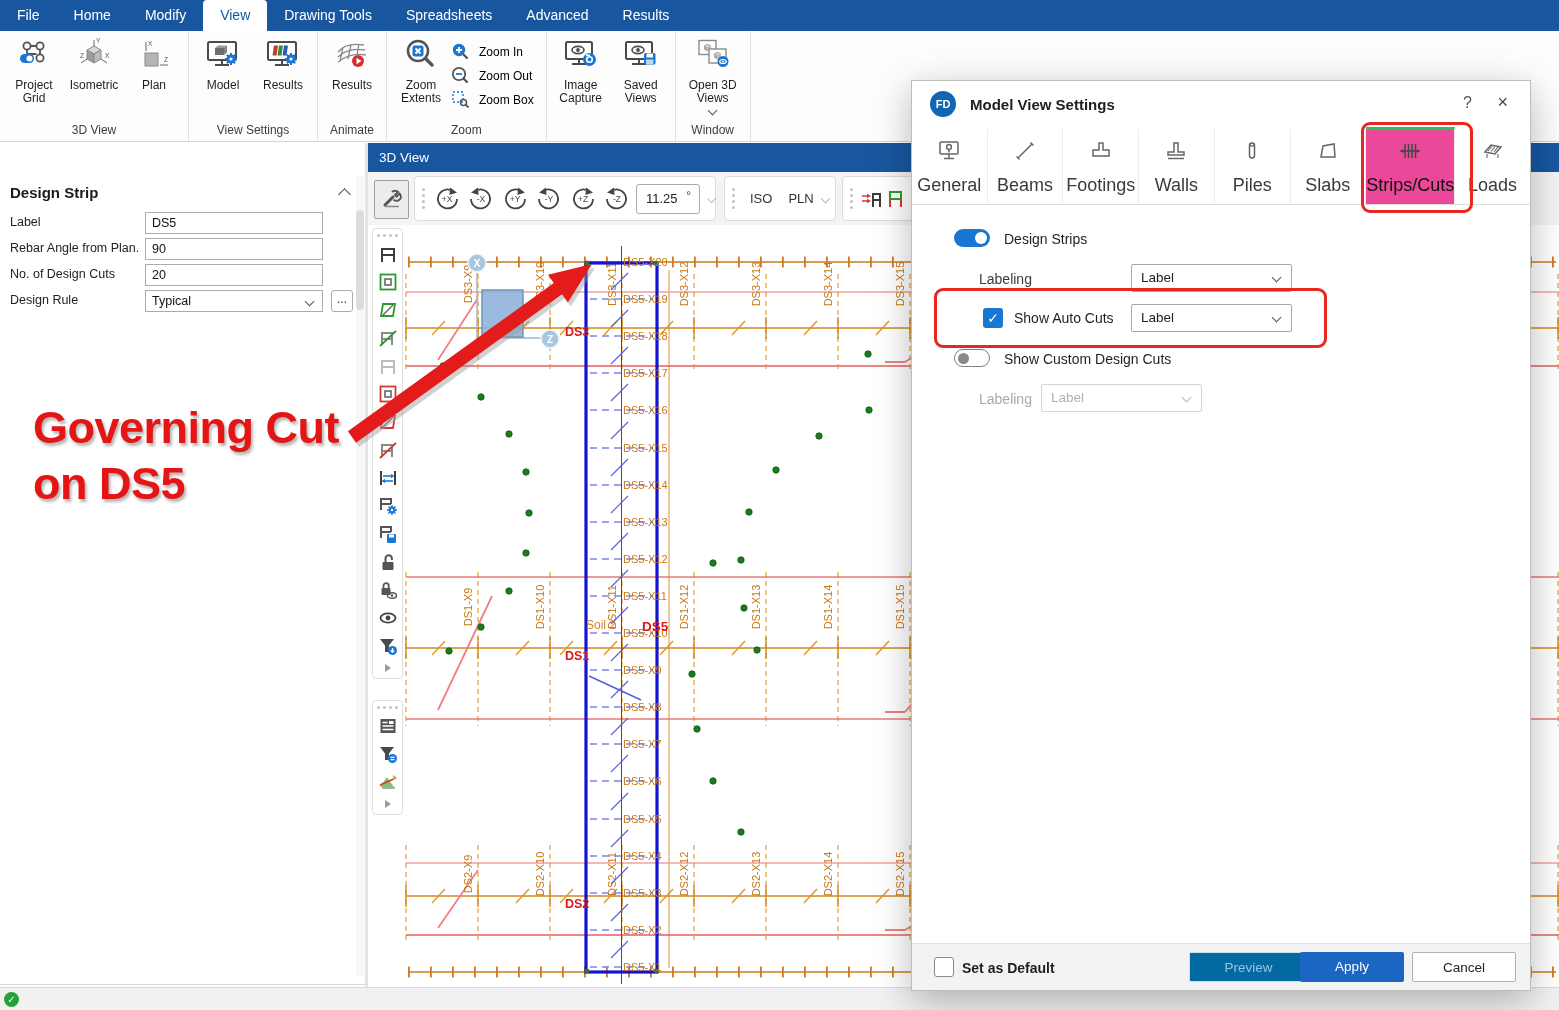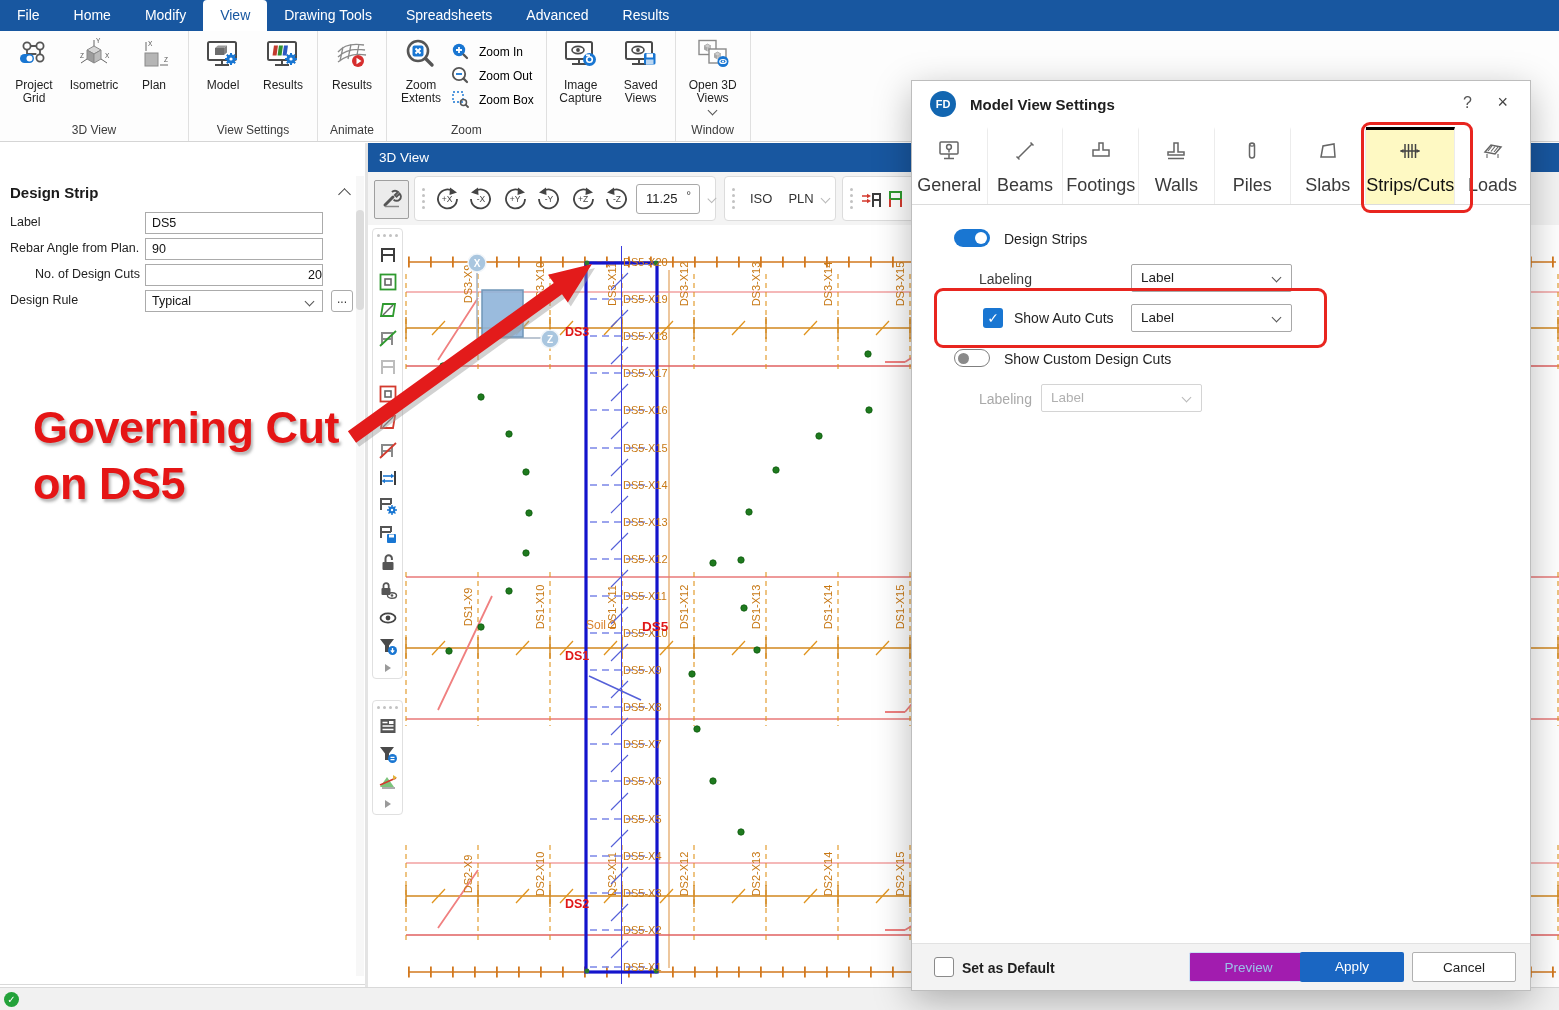--- a/index.html
+++ b/index.html
@@ -66,38 +66,38 @@
   .dialog{position:absolute;left:911px;top:80px;width:620px;height:911px;background:#fff;border:1px solid #bdbdbd;box-shadow:0 10px 35px rgba(0,0,0,0.28);z-index:100;box-sizing:border-box;}
   .dtitle{position:absolute;left:0;top:0;width:100%;height:46px;display:flex;align-items:center;}
   .dlogo{width:26px;height:26px;border-radius:50%;background:#1266B1;color:#fff;font-size:11px;font-weight:bold;text-align:center;line-height:26px;margin-left:18px;}
   .dname{font-size:15px;font-weight:bold;color:#202020;margin-left:14px;}
   .dhelp{position:absolute;right:58px;top:13px;font-size:16px;color:#555;}
   .dclose{position:absolute;right:22px;top:11px;font-size:18px;color:#444;}
   .dtabs{position:absolute;left:0;top:46px;width:100%;height:78px;display:flex;border-bottom:1px solid #dcdcdc;box-sizing:border-box;}
   .dtab{flex:1;display:flex;flex-direction:column;align-items:center;justify-content:center;gap:6px;border-right:1px solid #ececec;border-top:3px solid transparent;box-sizing:border-box;}
   .dtab:last-child{border-right:none;}
   .dtab span{font-size:18px;color:#3a3a3a;}
-  .dtab.active{border-top:3px solid #000000;background:#fef9c3;position:relative;z-index:2;}
+  .dtab.active{border-top:3px solid #22c55e;background:#ec4899;position:relative;z-index:2;}
   .dtab.active span{color:#111;}
   .redbox{position:absolute;border:3px solid #E8251F;border-radius:9px;z-index:6;pointer-events:none;}
   .toggle{position:relative;width:36px;height:18px;border-radius:10px;box-sizing:border-box;}
   .toggle.on{background:#1976D2;}
   .toggle.on i{position:absolute;right:3px;top:3px;width:12px;height:12px;border-radius:50%;background:#fff;}
   .toggle.off{background:#fff;border:1.5px solid #7f7f7f;}
   .toggle.off i{position:absolute;left:3px;top:2.5px;width:11px;height:11px;border-radius:50%;background:#8a8a8a;}
   .drow-label{font-size:14px;color:#1f1f1f;}
   .ddl{position:absolute;height:28px;border:1px solid #a8a8a8;border-radius:2px;background:#fff;box-sizing:border-box;font-size:13.5px;color:#222;line-height:26px;padding-left:9px;}
   .ddl .caret{position:absolute;right:11px;top:9px;}
   .ddl.dis{border-color:#d4d4d4;color:#b0b0b0;}
   .cbx{width:20px;height:20px;border-radius:3px;box-sizing:border-box;}
   .cbx.checked{background:#1976D2;color:#fff;font-size:14px;text-align:center;line-height:20px;}
   .cbx.empty{background:#fff;border:1.5px solid #8a8a8a;}
   .dfooter{position:absolute;left:0;bottom:0;width:100%;height:47px;background:#f3f3f3;border-top:1px solid #e2e2e2;box-sizing:border-box;}
   .btn{position:absolute;top:8px;height:30px;border-radius:2px;font-size:13.5px;text-align:center;line-height:30px;box-sizing:border-box;}
-  .btn.preview{left:277px;width:119px;background:#a21caf;border:1px solid #cde1f5;color:#9CC1E8;}
+  .btn.preview{left:277px;width:119px;background:#0369a1;border:1px solid #cde1f5;color:#9CC1E8;}
   .btn.apply{left:388px;width:104px;background:#1A66C2;color:#fff;}
   .btn.cancel{left:500px;width:104px;background:#fff;border:1px solid #b0b0b0;color:#222;}
 </style>
 </head>
 <body>
 
 <div id="app">
 
   <div class="tabbar">
     <div class="tab">File</div>
@@ -320,21 +320,21 @@
     <div class="sec-caret"></div>
 
     <div class="prow" style="top:40px;">
       <span class="plab">Label</span>
       <div class="pval">DS5</div>
     </div>
     <div class="prow" style="top:66px;">
       <span class="plab">Rebar Angle from Plan...</span>
       <div class="pval">90</div>
     </div>
-    <div class="prow" style="top:92px;text-align:right;">
+    <div class="prow" style="top:92px;">
       <span class="plab">No. of Design Cuts</span>
       <div class="pval">20</div>
     </div>
     <div class="prow" style="top:118px;">
       <span class="plab">Design Rule</span>
       <div class="pval"><span>Typical</span><span class="caret"></span></div>
       <div class="more-btn">...</div>
     </div>
     <div class="pscroll">
         <div class="pthumb"></div>

